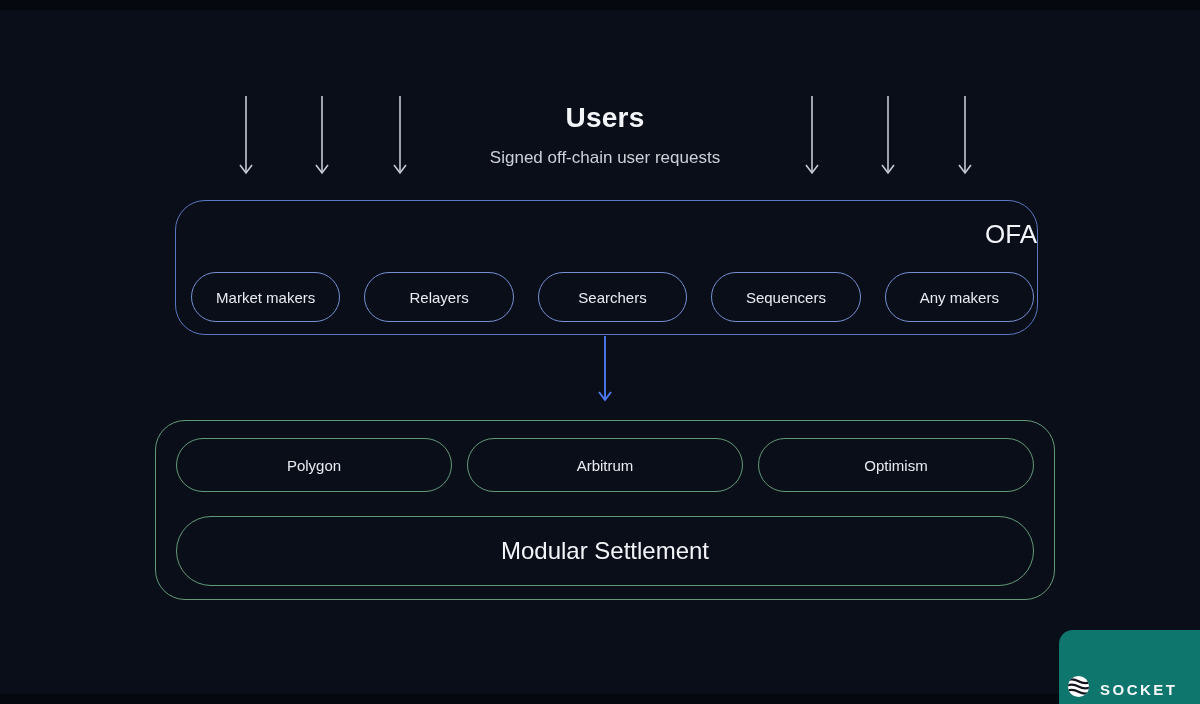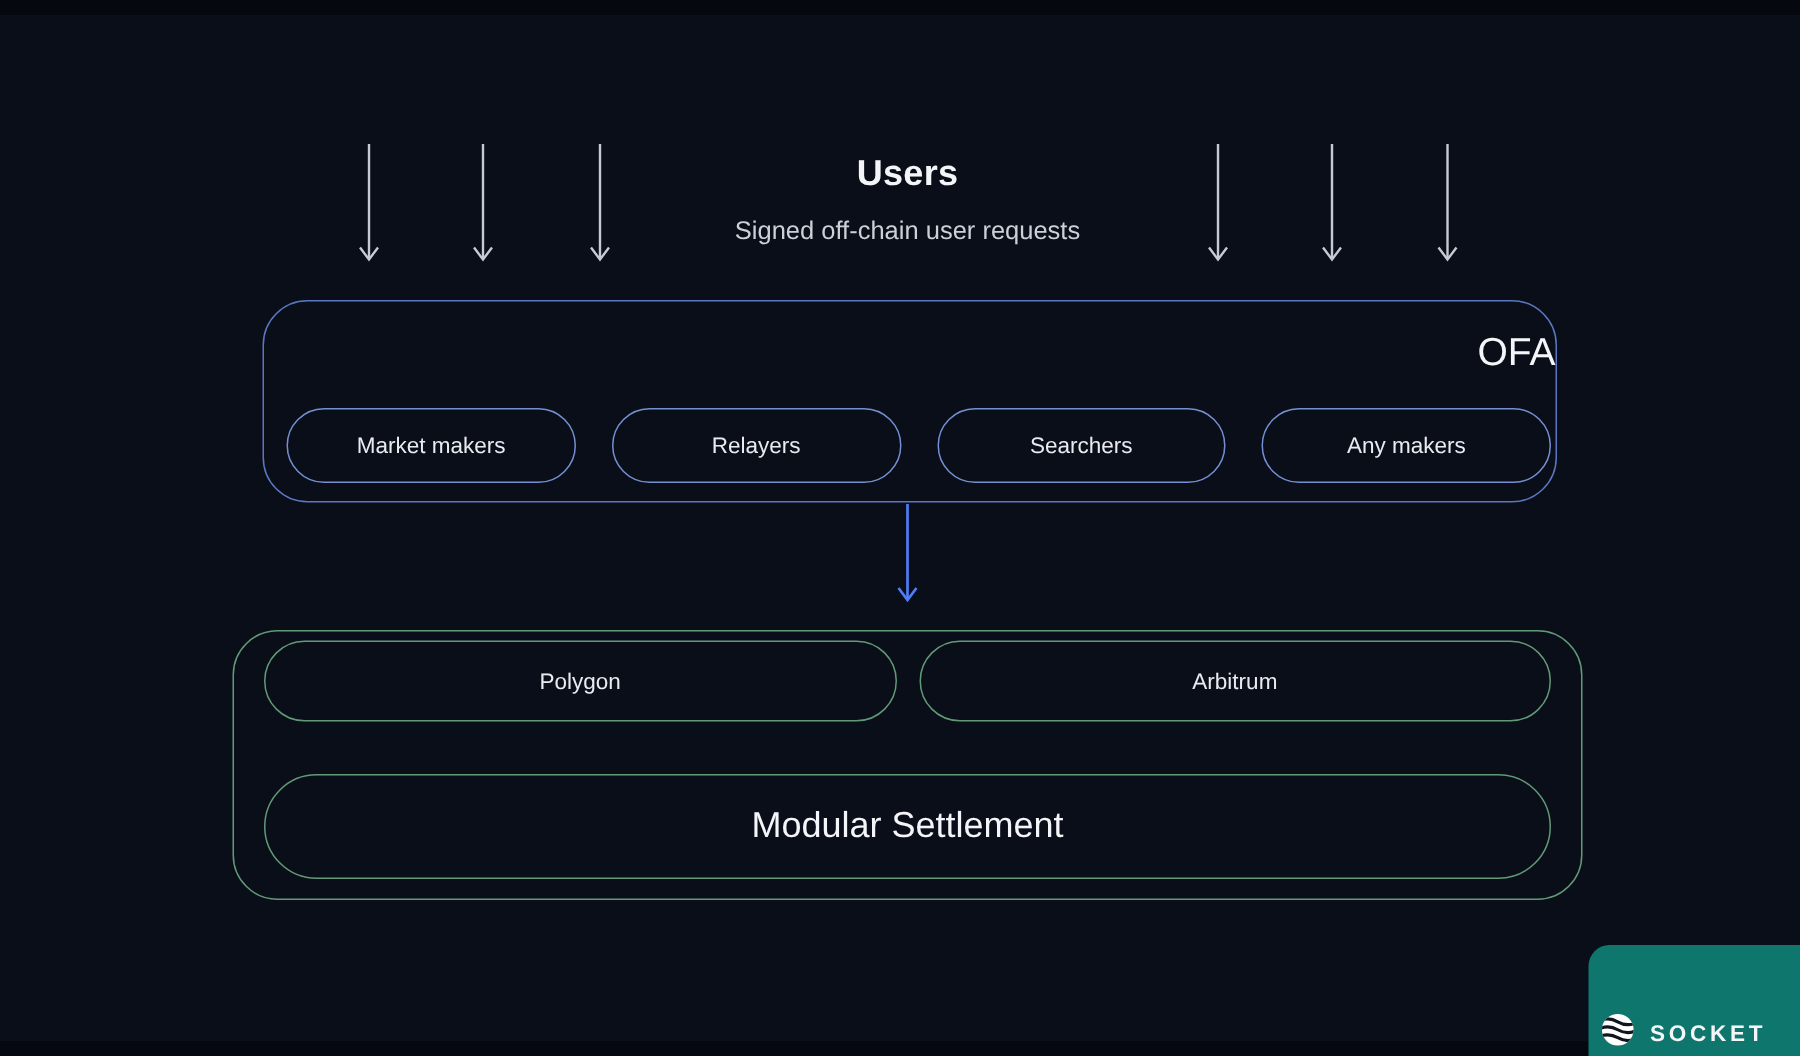--- a/index.html
+++ b/index.html
@@ -10,21 +10,21 @@
     font-family: "Liberation Sans", sans-serif;
     overflow: hidden;
     color: #f0f2f5;
   }
   .letterbox { position: absolute; left: 0; width: 1200px; height: 10px; background: #060810; }
   .letterbox.top { top: 0; }
   .letterbox.bottom { bottom: 0; }
 
   
   .users-block { position: absolute; left: 385px; top: 102px; width: 440px; text-align: center; }
-  .users-title { font-size: 24px; font-weight: 700; letter-spacing: .2px; color: #f4f5f8; }
+  .users-title { font-size: 28px; font-weight: 700; letter-spacing: .2px; color: #f4f5f8; }
   .users-subtitle { margin-top: 14px; font-size: 17px; font-weight: 400; color: #ccd0d8; }
 
   .down-arrow { position: absolute; top: 95px; width: 18px; height: 80px; }
 
   
   .ofa-box {
     position: absolute; left: 175px; top: 200px; width: 863px; height: 135px;
     border: 1px solid #5b77c2; border-radius: 30px; background: #0a0e19;
   }
   .ofa-title { margin-top: 18px; text-align: right; font-size: 26px; font-weight: 500; color: #f4f5f8; }
@@ -35,21 +35,21 @@
     font-size: 15px; color: #e9ebf1; background: transparent;
   }
 
   .blue-arrow { position: absolute; left: 596px; top: 336px; width: 18px; height: 66px; }
 
   
   .green-box {
     position: absolute; left: 155px; top: 420px; width: 900px; height: 180px;
     border: 1px solid #629a78; border-radius: 30px; background: #0a0e19;
   }
-  .chains-row { position: absolute; left: 20px; right: 20px; top: 6px; height: 54px; display: flex; gap: 15px; }
+  .chains-row { position: absolute; left: 20px; right: 20px; top: 17px; height: 54px; display: flex; gap: 15px; }
   .chain-pill {
     flex: 1; display: flex; align-items: center; justify-content: center;
     border: 1px solid #629a78; border-radius: 27px;
     font-size: 15px; color: #e9ebf1;
   }
   .settlement-bar {
     position: absolute; left: 20px; right: 20px; top: 95px; height: 70px;
     border: 1px solid #629a78; border-radius: 35px;
     display: flex; align-items: center; justify-content: center;
     font-size: 24px; font-weight: 400; color: #f4f5f8;
@@ -99,33 +99,35 @@
   <line x1="9" y1="1" x2="9" y2="77" stroke="#c6cad2" stroke-width="1.6"></line>
   <polyline points="3,70 9,78 15,70" fill="none" stroke="#c6cad2" stroke-width="1.6"></polyline>
 </svg>
 
 <div class="ofa-box">
   <div class="ofa-title">OFA</div>
   <div class="ofa-pills">
     <div class="pill">Market makers</div>
     <div class="pill">Relayers</div>
     <div class="pill">Searchers</div>
+    <div class="pill">Sequencers</div>
     <div class="pill">Any makers</div>
   </div>
 </div>
 
 <svg class="blue-arrow" viewBox="0 0 18 66">
   <line x1="9" y1="0" x2="9" y2="63" stroke="#4e7df5" stroke-width="1.8"></line>
   <polyline points="3,56 9,64 15,56" fill="none" stroke="#4e7df5" stroke-width="1.8"></polyline>
 </svg>
 
 <div class="green-box">
   <div class="chains-row">
     <div class="chain-pill">Polygon</div>
     <div class="chain-pill">Arbitrum</div>
+    <div class="chain-pill">Optimism</div>
   </div>
   <div class="settlement-bar">Modular Settlement</div>
 </div>
 
 <div class="brand-panel">
   <svg width="23" height="23" viewBox="0 0 24 24">
     <defs>
         <clipPath id="sphereClip">
           <circle cx="12" cy="12" r="11"></circle>
         </clipPath>

